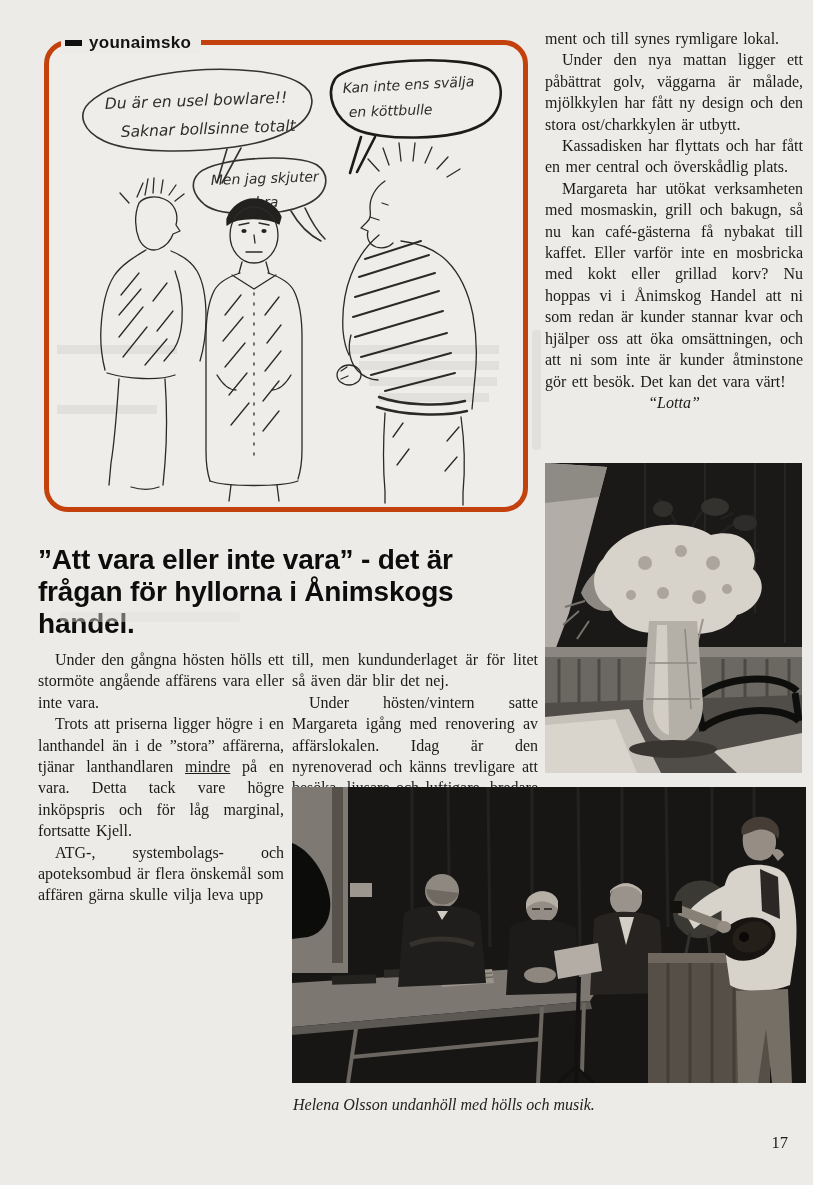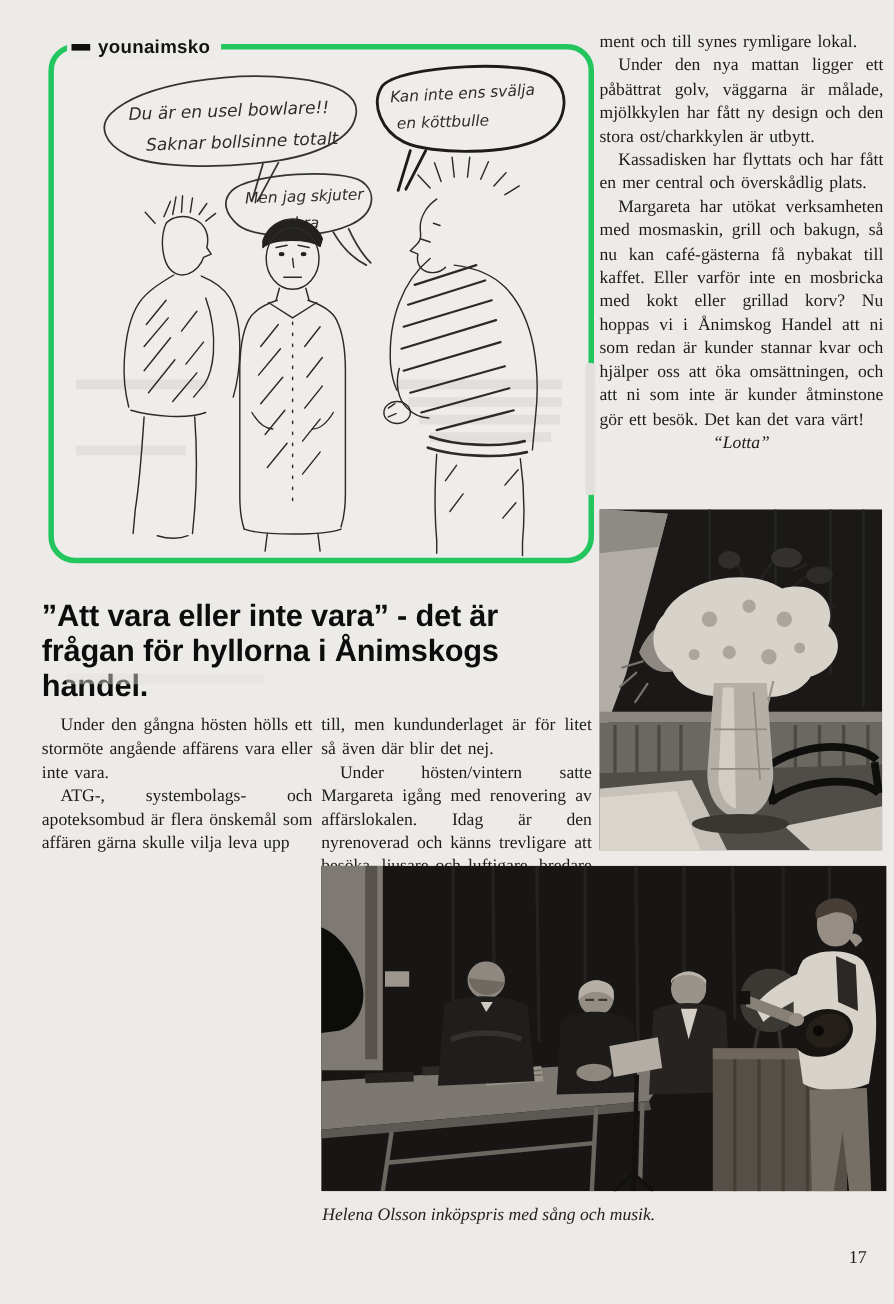--- a/index.html
+++ b/index.html
@@ -4,21 +4,21 @@
 <style>
   html,body{margin:0;padding:0;background:#d8d6d3;}
   .page{
     position:relative;width:813px;height:1185px;margin:0 auto;
     background:#edebe8;overflow:hidden;
     font-family:"Liberation Serif",serif;color:#1c1b19;
   }
   
   .cartoon-frame{
     position:absolute;left:44px;top:40px;width:474px;height:462px;
-    border:5px solid #22c55e;border-radius:24px;background:#efedea;padding-left:12px;
+    border:5px solid #c2410c;border-radius:24px;background:#efedea;
   }
   .frame-label{
     position:absolute;top:-14px;left:12px;height:23px;
     background:#edebe8;display:flex;align-items:center;gap:7px;padding:0 10px 0 4px;
   }
   .label-bar{width:17px;height:6px;background:#0f0f0f;}
   .label-text{
     font-family:"Liberation Sans",sans-serif;font-weight:bold;
     font-size:17px;letter-spacing:.3px;color:#131313;white-space:nowrap;
   }
@@ -215,20 +215,21 @@
     <path d="M140,166 L146,246 M104,200 L152,200 M101,236 L155,236" stroke="#8f8a82" stroke-width="1.6" fill="none"></path>
     <ellipse cx="128" cy="286" rx="44" ry="9" fill="#393632"></ellipse>
   </svg>
 
   <h1 class="headline">”Att vara eller inte vara” - det är
 frågan för hyllorna i Ånimskogs
 handel.</h1>
 
   <div class="col col-left">
     <p class="ind">Under den gångna hösten hölls ett stormöte angående affärens vara eller inte vara.</p>
+    <p class="ind">Trots att priserna ligger högre i en lanthandel än i de ”stora” affärerna, tjänar lanthandlaren <u>mindre</u> på en vara. Detta tack vare högre inköpspris och för låg marginal, fortsatte Kjell.</p>
     <p class="ind">ATG-, systembolags- och apoteksombud är flera önskemål som affären gärna skulle vilja leva upp</p>
   </div>
 
   <div class="col col-mid">
     <p>till, men kundunderlaget är för litet så även där blir det nej.</p>
     <p class="ind">Under hösten/vintern satte Margareta igång med renovering av affärslokalen. Idag är den nyrenoverad och känns trevligare att besöka, ljusare och luftigare, bredare sorti-</p>
   </div>
 
   <svg class="photo photo-meeting" width="514" height="296" viewBox="0 0 514 296">
     <rect width="514" height="296" fill="#171614"></rect>
@@ -305,19 +306,19 @@
     <path d="M438,96 C420,104 402,116 394,128 L402,142 C416,130 432,122 444,116 Z" fill="#d7d2ca"></path>
     <path d="M388,118 L446,140 L443,150 L386,128 Z" fill="#878077"></path>
     <rect x="378" y="114" width="12" height="12" fill="#14120f"></rect>
     <ellipse cx="456" cy="152" rx="28" ry="21" fill="#181411" transform="rotate(-18 456 152)"></ellipse>
     <ellipse cx="460" cy="150" rx="20" ry="15" fill="#242019" transform="rotate(-18 460 150)"></ellipse>
     <circle cx="452" cy="150" r="5" fill="#0a0908"></circle>
     <ellipse cx="432" cy="140" rx="7" ry="6" fill="#968e85"></ellipse>
     <path d="M444,204 L496,202 L500,296 L480,296 L474,242 L466,296 L446,296 Z" fill="#756f66"></path>
   </svg>
 
-  <div class="caption">Helena Olsson inköpspris med sång och musik.</div>
+  <div class="caption">Helena Olsson undanhöll med hölls och musik.</div>
   <div class="page-number">17</div>
 
   <div class="bleed" style="left:532px;top:330px;width:9px;height:120px;"></div>
   <div class="bleed" style="left:60px;top:612px;width:180px;height:10px;opacity:.45;"></div>
 
 </div>
 
 </body></html>

